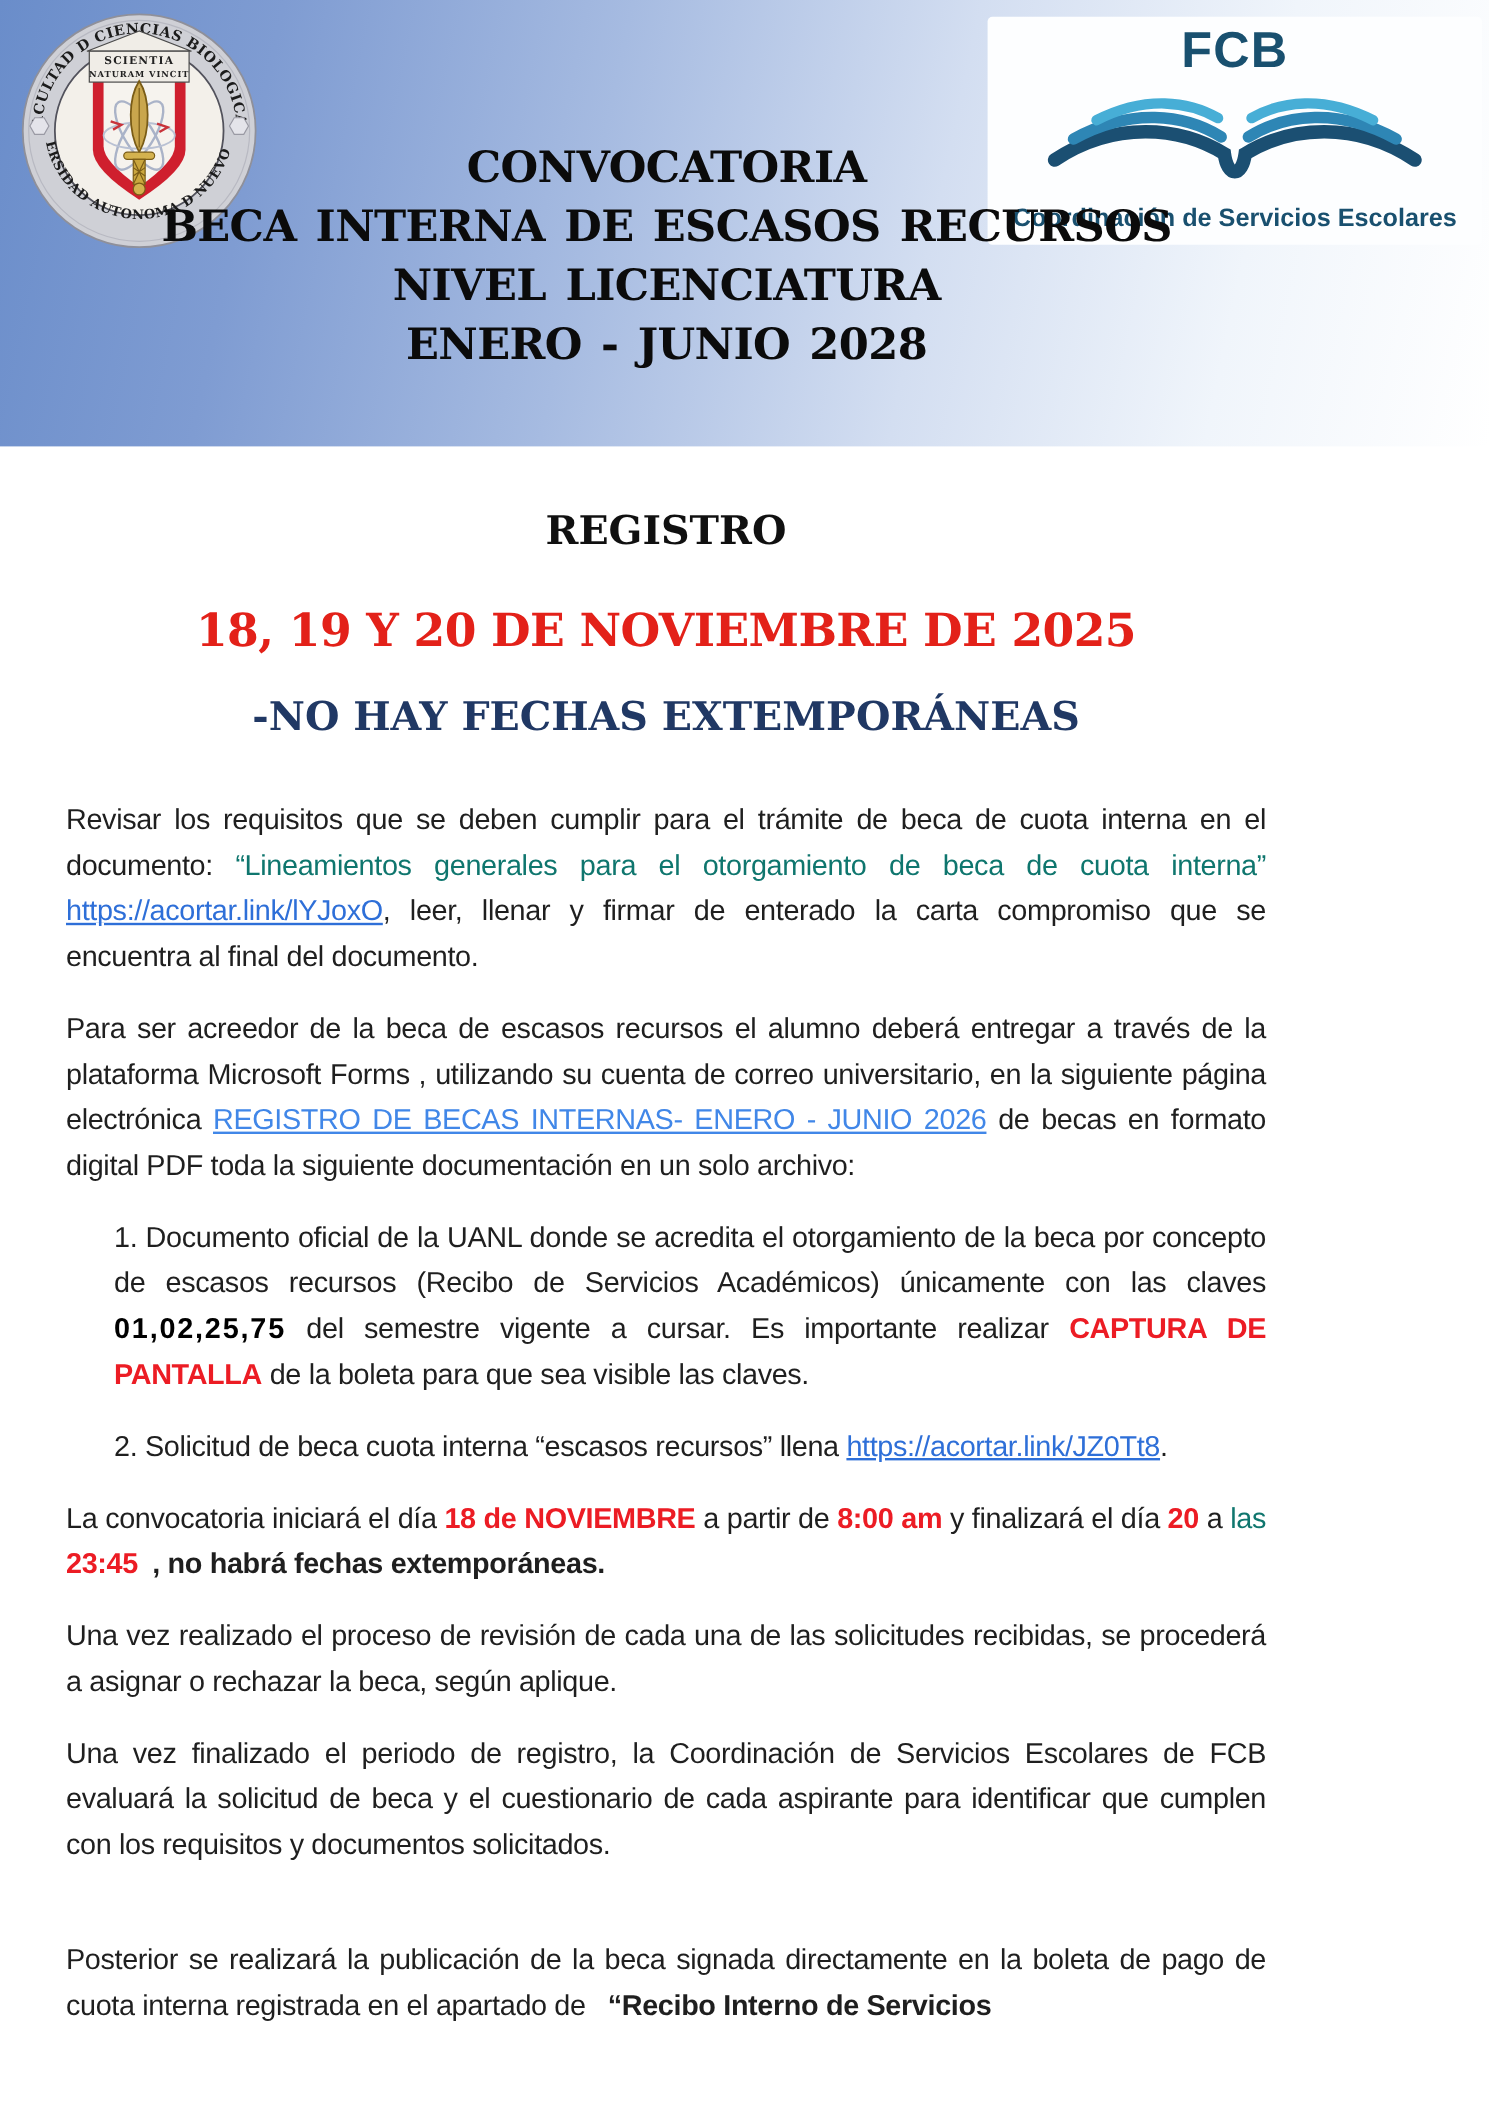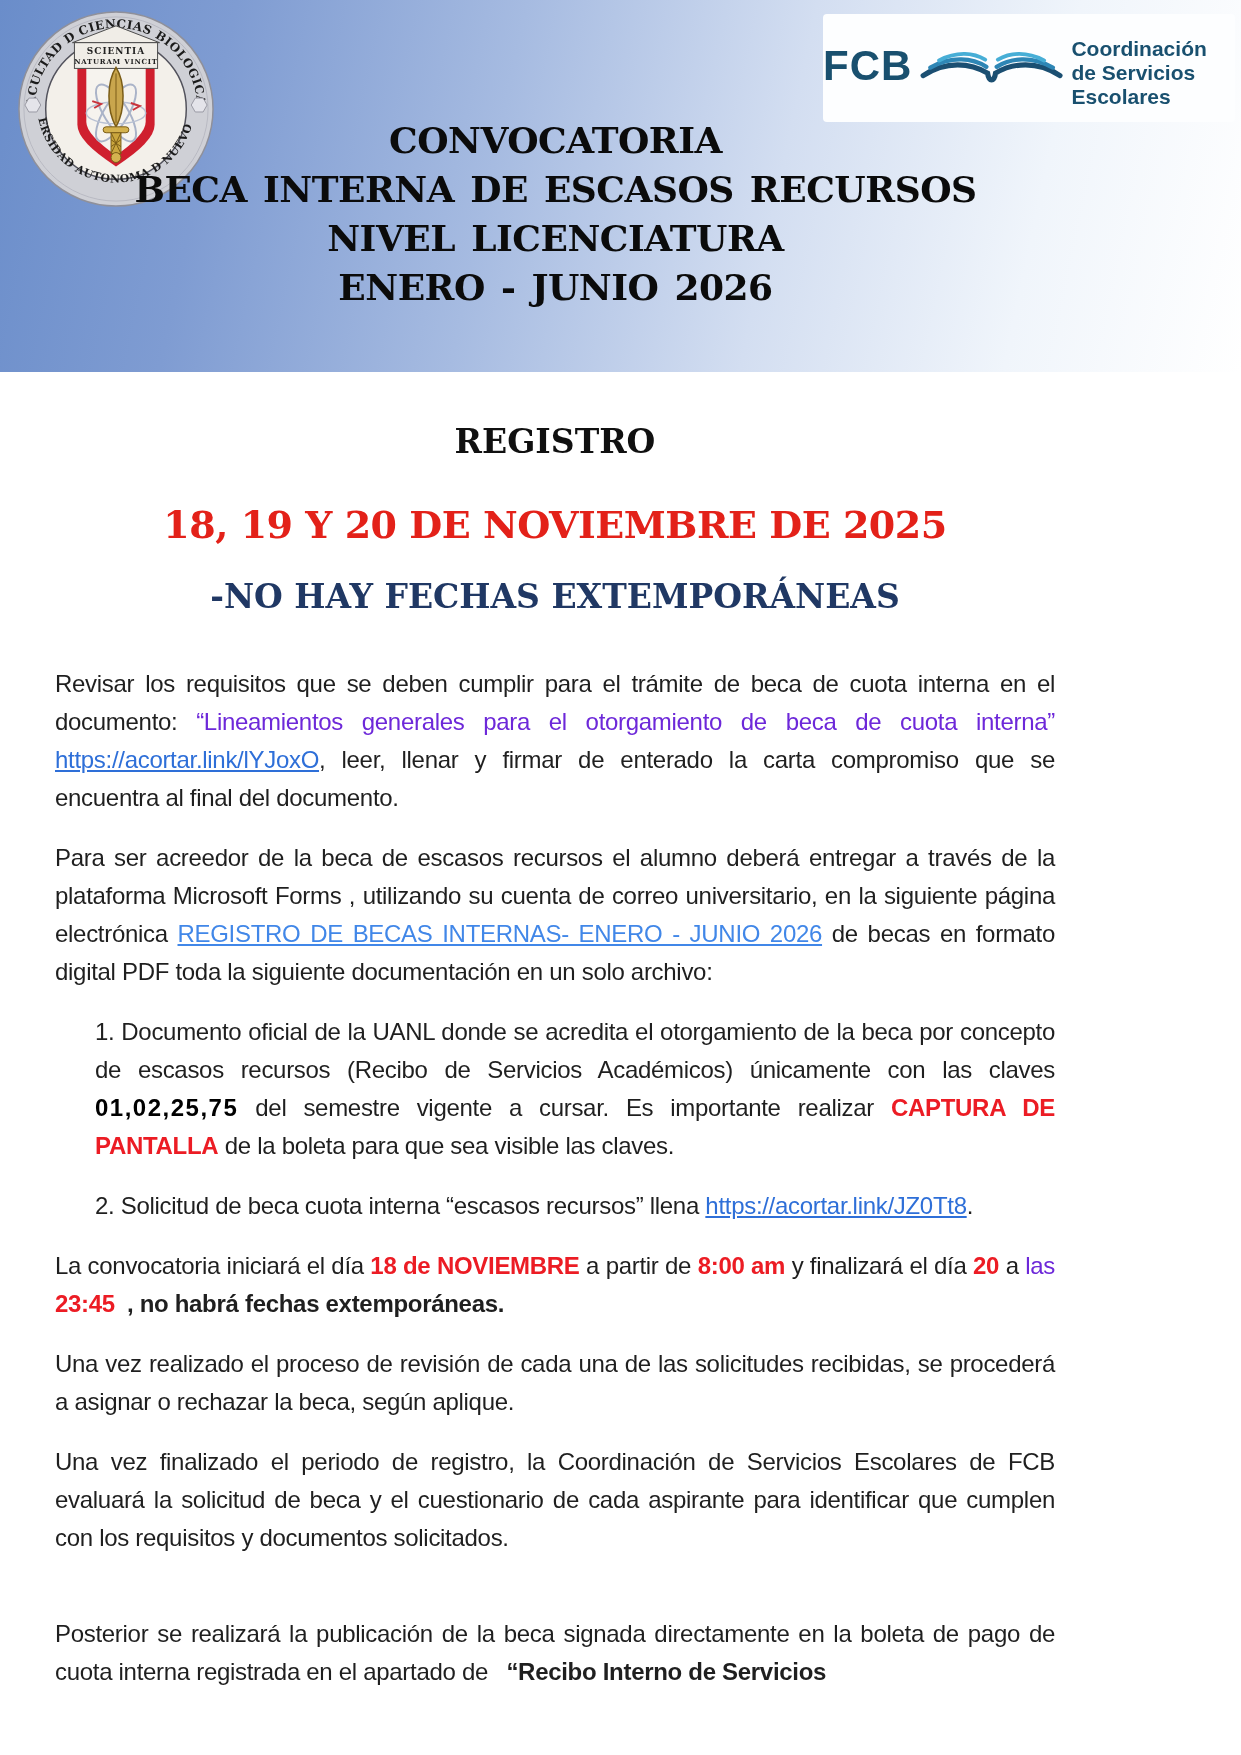--- a/index.html
+++ b/index.html
@@ -27,21 +27,21 @@
   }
   .fcb{
     position:absolute;
     top:14px;
     right:6px;
     width:412px;
     background:#fdfeff;
     border-radius:4px;
     padding:6px 0 10px;
     display:flex;
-    flex-direction:row;
+    flex-direction:column;
     align-items:center;
   }
   .fcb-acronym{
     font-size:42px;
     font-weight:bold;
     color:#19506f;
     letter-spacing:1px;
     line-height:44px;
   }
   .fcb-book{width:360px;height:96px;margin-top:-4px;}
@@ -96,21 +96,21 @@
     font-size:24px;
     line-height:38px;
     letter-spacing:-0.3px;
     text-align:justify;
     color:#1f1f1f;
   }
   p.gap-first{margin-top:50px;}
   p.gap-pub{margin-top:58px;}
   p.indent{margin-left:40px;}
   .run{}
-  .run-red{color:#6d28d9;}
+  .run-red{color:#0f766e;}
   .run-redbold{color:#ec1c24;font-weight:bold;}
   .run-claves{color:#000000;font-weight:bold;letter-spacing:1.5px;}
   .run-bold{font-weight:bold;margin-left:12px;}
   .run-link{color:#2e6fd8;text-decoration:underline;cursor:pointer;}
   .run-link2{color:#4187e8;text-decoration:underline;cursor:pointer;}
 </style>
 </head>
 <body>
 
 <div class="page">
@@ -167,21 +167,21 @@
         <path d="M68,46 C115,22 156,28 184,44" fill="none" stroke="#47aed6" stroke-width="10" stroke-linecap="round"></path>
         <path d="M216,44 C244,28 285,22 332,46" fill="none" stroke="#47aed6" stroke-width="10" stroke-linecap="round"></path>
       </svg>
       <div class="fcb-caption">Coordinación de Servicios Escolares</div>
     </div>
 
     <div class="titles">
       <div>CONVOCATORIA</div>
       <div>BECA INTERNA DE ESCASOS RECURSOS</div>
       <div>NIVEL LICENCIATURA</div>
-      <div>ENERO - JUNIO 2026</div>
+      <div>ENERO - JUNIO 2028</div>
     </div>
   </header>
 
   <main class="content">
 
     <h2 class="registro">REGISTRO</h2>
     <h3 class="dates">18, 19 Y 20 DE NOVIEMBRE DE 2025</h3>
     <h3 class="noext">-NO HAY FECHAS EXTEMPORÁNEAS</h3>
 
     <p class="body gap-first"><span class="run">Revisar los requisitos que se deben cumplir para el trámite de beca de cuota interna en el documento: </span><span class="run-red">“Lineamientos generales para el otorgamiento de beca de cuota interna” </span><span class="run-link">https://acortar.link/lYJoxO</span><span class="run">, leer, llenar y firmar de enterado la carta compromiso que se encuentra al final del documento.</span></p>

